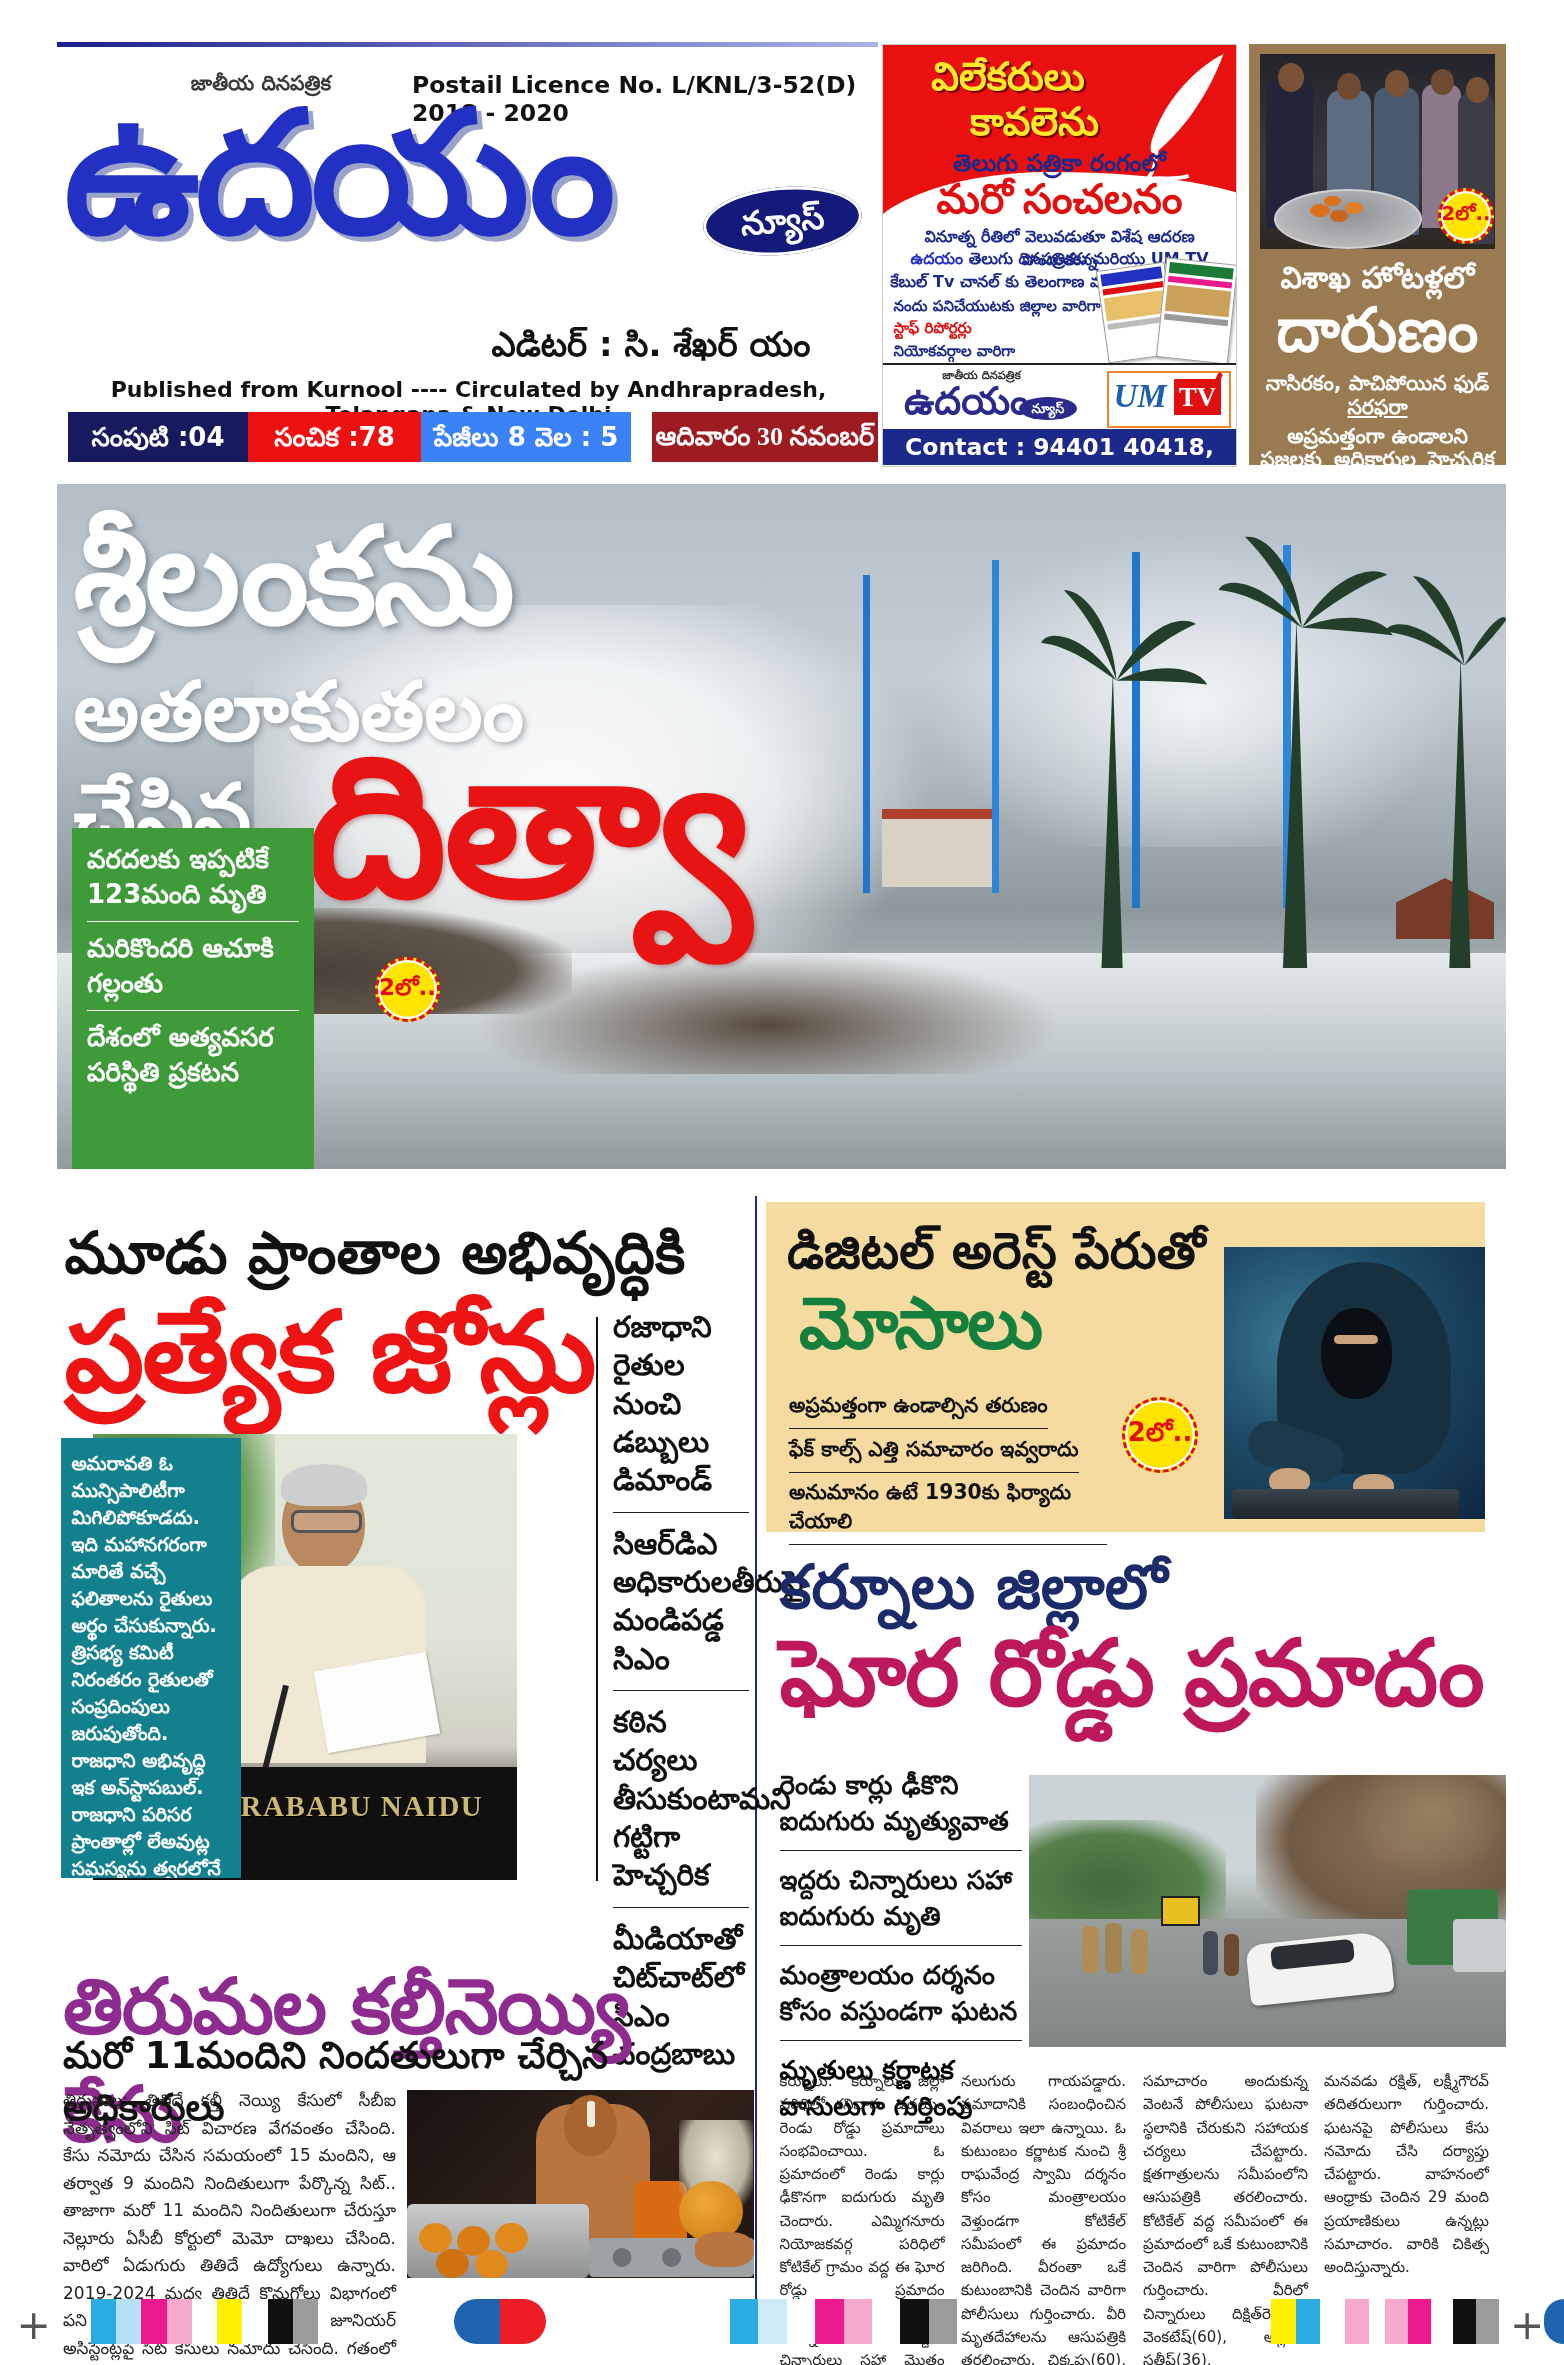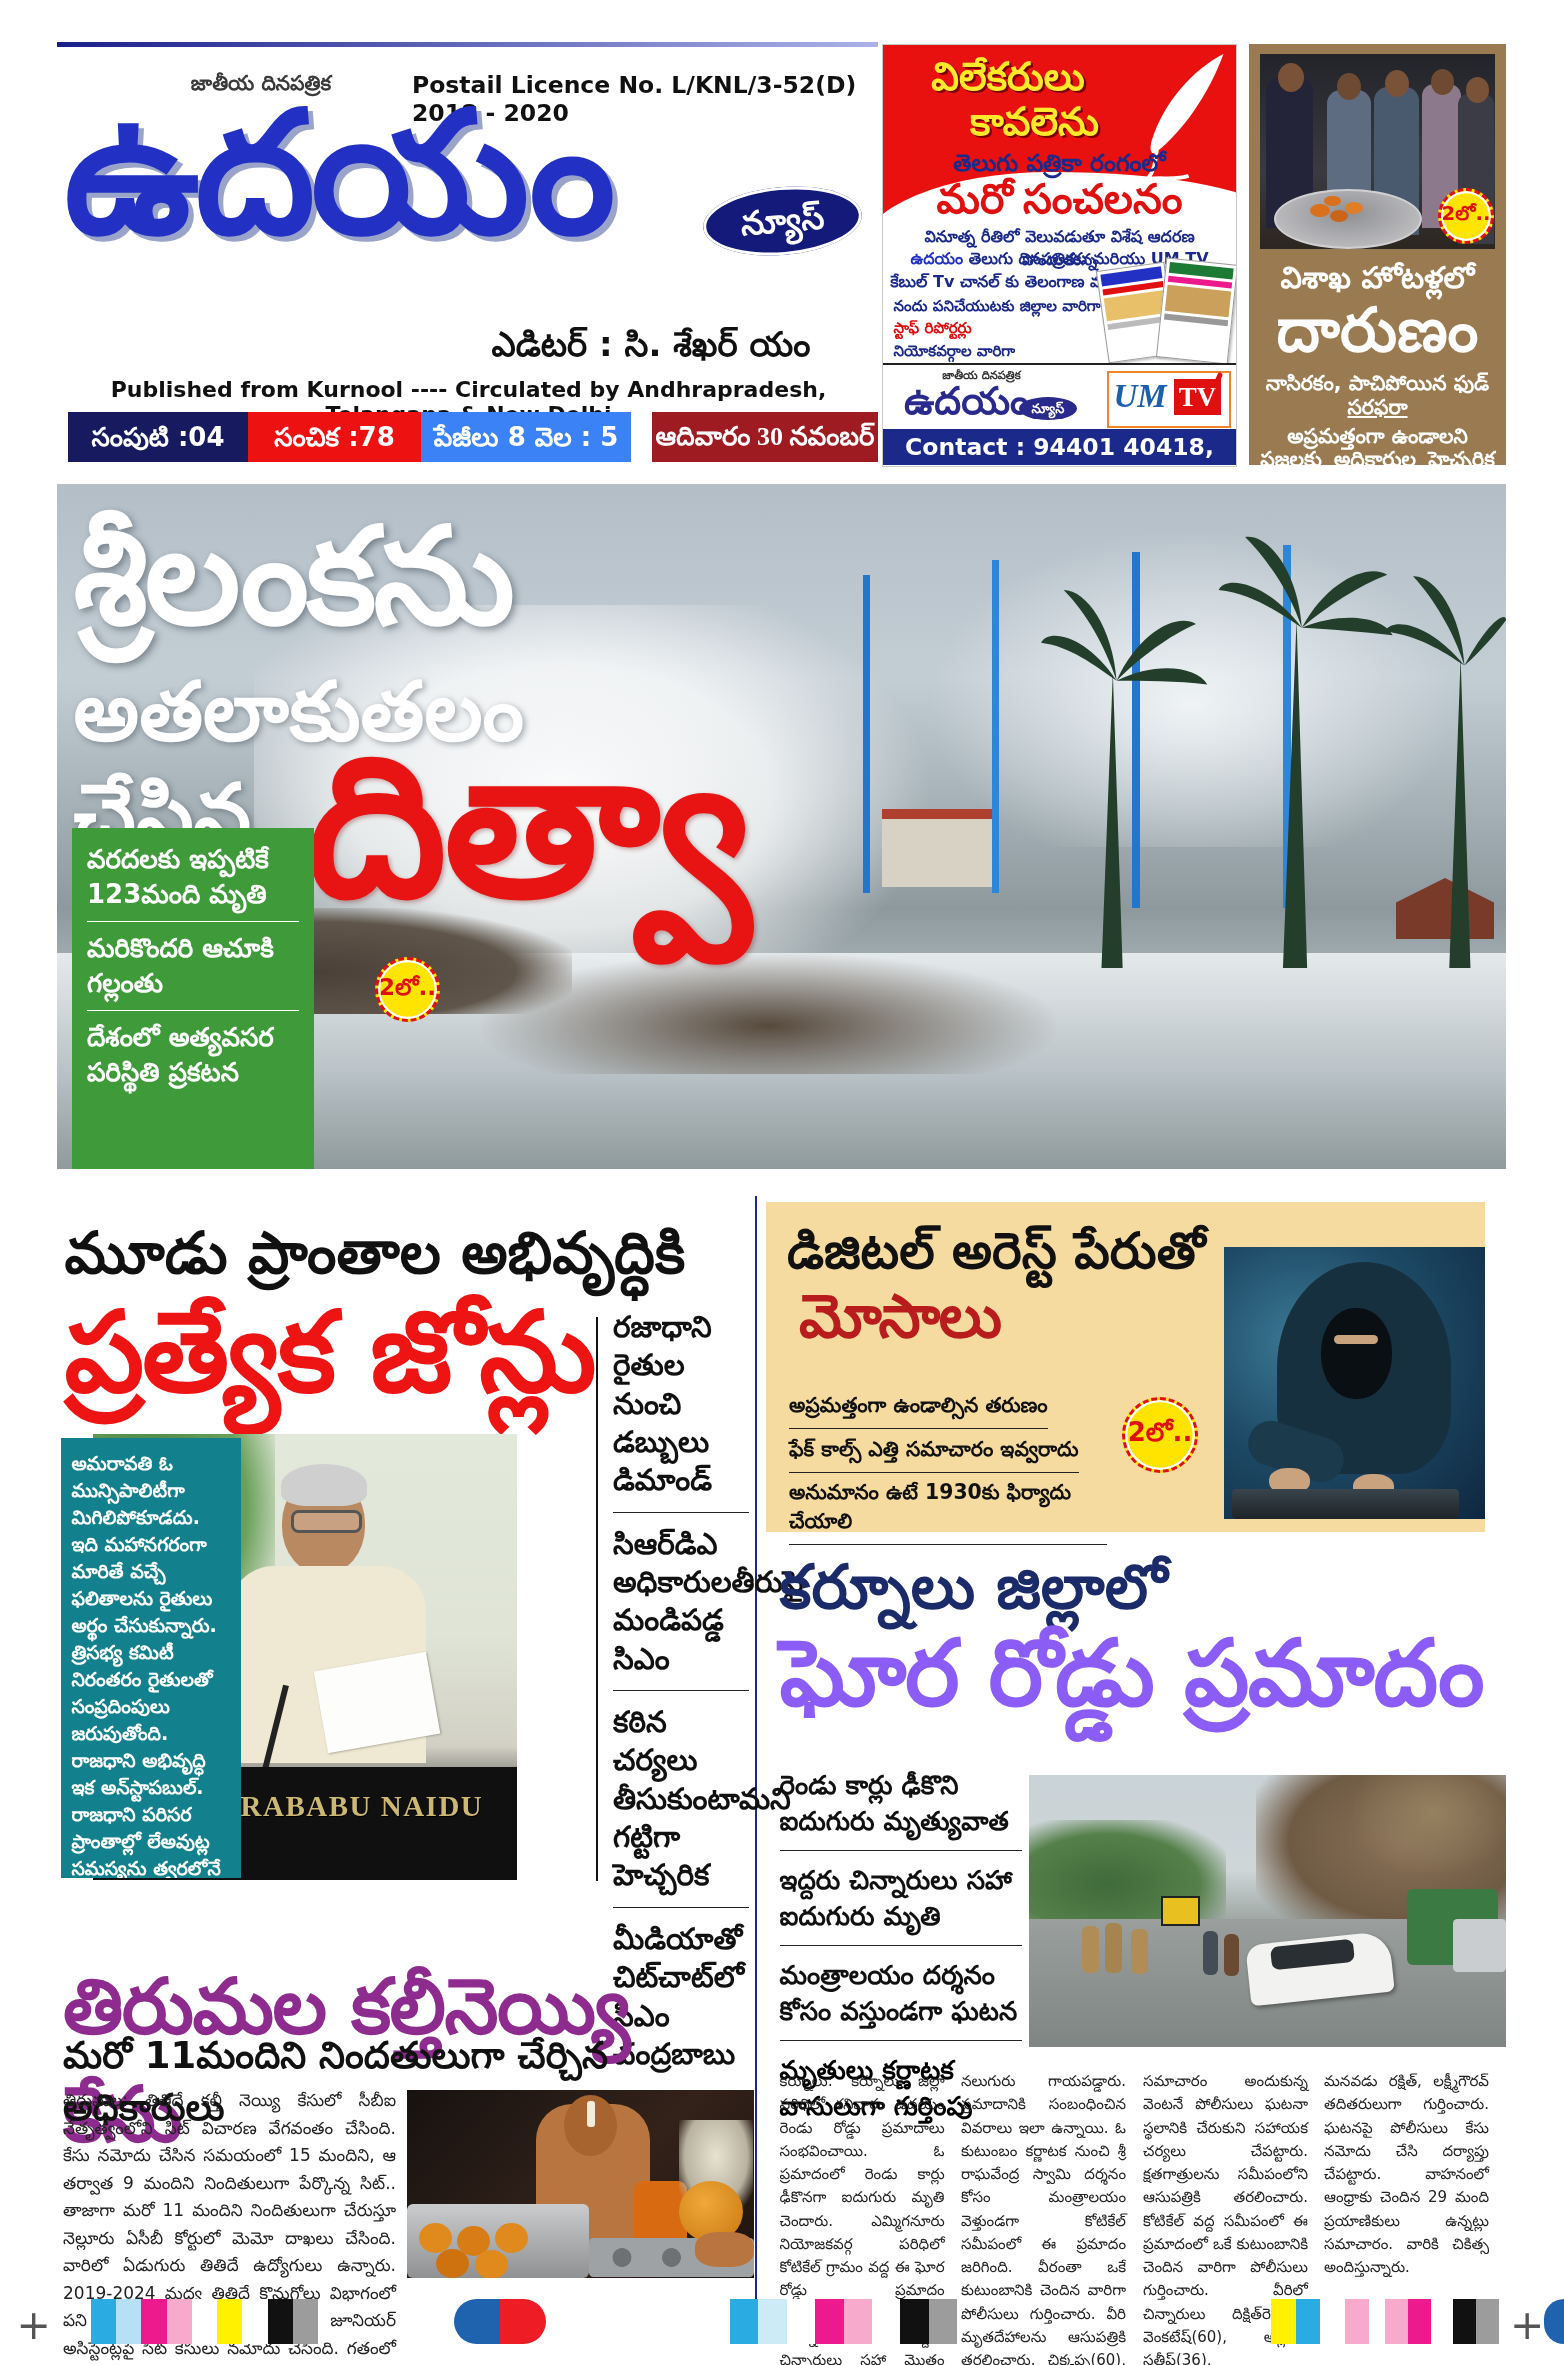--- a/index.html
+++ b/index.html
@@ -208,21 +208,21 @@
     <div class="abs" style="left:556px;top:97px;width:136px;">
       <div class="b" style="font-size:29.5px;line-height:1.3;color:#111;border-bottom:1.5px solid #222;padding-bottom:12px;">రజాధాని రైతుల నుంచి డబ్బులు డిమాండ్</div>
       <div class="b" style="font-size:29.5px;line-height:1.3;color:#111;border-bottom:1.5px solid #222;padding:12px 0;">సిఆర్‌డిఎ అధికారులతీరుపై మండిపడ్డ సిఎం</div>
       <div class="b" style="font-size:29.5px;line-height:1.3;color:#111;border-bottom:1.5px solid #222;padding:12px 0;">కఠిన చర్యలు తీసుకుంటామని గట్టిగా హెచ్చరిక</div>
       <div class="b" style="font-size:29.5px;line-height:1.3;color:#111;padding-top:12px;">మీడియాతో చిట్‌చాట్‌లో సిఎం చంద్రబాబు</div>
     </div>
   </div>
 
   <div class="abs" style="left:766px;top:1202px;width:719px;height:330px;background:#f6dba0;">
     <div class="abs b" style="left:21px;top:19.7px;font-size:50px;color:#111;">డిజిటల్ అరెస్ట్ పేరుతో</div>
-    <div class="abs b" style="left:33px;top:79px;font-size:60px;color:#b91c1c;letter-spacing:-1.5px;text-align:center;">మోసాలు</div>
+    <div class="abs b" style="left:33px;top:79px;font-size:72px;color:#15803d;letter-spacing:-1.5px;text-align:center;">మోసాలు</div>
     <div class="abs" style="left:23px;top:191px;width:318px;">
       <div class="b" style="font-size:20.4px;color:#111;border-bottom:1.5px solid #222;padding-bottom:6px;display:inline-block;">అప్రమత్తంగా ఉండాల్సిన తరుణం</div><br>
       <div class="b" style="font-size:20.4px;color:#111;border-bottom:1.5px solid #222;padding:7.6px 0 6px 0;display:inline-block;">ఫేక్ కాల్స్ ఎత్తి సమాచారం ఇవ్వరాదు</div><br>
       <div class="b" style="font-size:20.4px;color:#111;border-bottom:1.5px solid #222;padding:7.6px 0 6px 0;display:inline-block;">అనుమానం ఉటే 1930కు ఫిర్యాదు చేయాలి</div><br>
     </div>
     <div class="abs badge" style="left:356px;top:195px;width:70px;height:70px;">
       <span style="font-size:26px;">2లో..</span>
     </div>
 
     <div class="abs ph" style="left:458px;top:45px;width:261px;height:272px;
@@ -232,21 +232,21 @@
       <div class="abs" style="left:110px;top:88px;width:44px;height:9px;background:#c9a27e;border-radius:4.5px;"></div>
       <div class="abs" style="left:23px;top:182px;width:98px;height:45px;background:#1b3a4c;border-radius:23px;transform:rotate(18deg);"></div>
       <div class="abs" style="left:45px;top:221px;width:41px;height:26px;background:#c9a27e;border-radius:45%;"></div>
       <div class="abs" style="left:129px;top:227px;width:41px;height:26px;background:#c9a27e;border-radius:45%;"></div>
       <div class="abs" style="left:7.6px;top:242px;width:227px;height:30px;background:linear-gradient(180deg,#39444c,#1d2329);border-radius:4.5px;"></div>
     </div>
   </div>
 
   <div class="abs" style="left:766px;top:1540px;width:740px;height:764px;">
     <div class="abs b" style="left:13.6px;top:10.6px;font-size:61px;color:#1b2a68;">కర్నూలు జిల్లాలో</div>
-    <div class="abs b" style="left:13.6px;top:79px;font-size:92px;color:#8b5cf6;font-family:'DejaVu Serif','Liberation Serif',serif;letter-spacing:-1.5px;">ఘోర రోడ్డు ప్రమాదం</div>
+    <div class="abs b" style="left:13.6px;top:79px;font-size:92px;color:#be185d;font-family:'DejaVu Serif','Liberation Serif',serif;letter-spacing:-1.5px;">ఘోర రోడ్డు ప్రమాదం</div>
     <div class="abs" style="left:13.6px;top:227px;width:242px;">
       <div class="b" style="font-size:26px;line-height:1.4;color:#111;border-bottom:1.5px solid #222;padding-bottom:10.6px;">రెండు కార్లు ఢీకొని ఐదుగురు మృత్యువాత</div>
       <div class="b" style="font-size:26px;line-height:1.4;color:#111;border-bottom:1.5px solid #222;padding:10.6px 0;">ఇద్దరు చిన్నారులు సహా ఐదుగురు మృతి</div>
       <div class="b" style="font-size:26px;line-height:1.4;color:#111;border-bottom:1.5px solid #222;padding:10.6px 0;">మంత్రాలయం దర్శనం కోసం వస్తుండగా ఘటన</div>
       <div class="b" style="font-size:26px;line-height:1.4;color:#000000;padding-top:10.6px;">మృతులు కర్ణాటక వాసులుగా గుర్తింపు</div>
     </div>
 
     <div class="abs ph" style="left:263px;top:235px;width:477px;height:272px;background:linear-gradient(180deg,#c9d2d6 0%,#cfd6d8 35%,#9aa39f 55%,#8a9290 100%);">
       <div class="abs" style="left:227px;top:0;width:250px;height:166px;background:radial-gradient(ellipse at 60% 40%,#8a7258 0%,#6f5a44 55%,rgba(111,90,68,0) 80%);"></div>
       <div class="abs" style="left:325px;top:-23px;width:159px;height:121px;background:radial-gradient(ellipse at 50% 50%,#95805f 0%,rgba(149,128,95,0) 75%);"></div>

